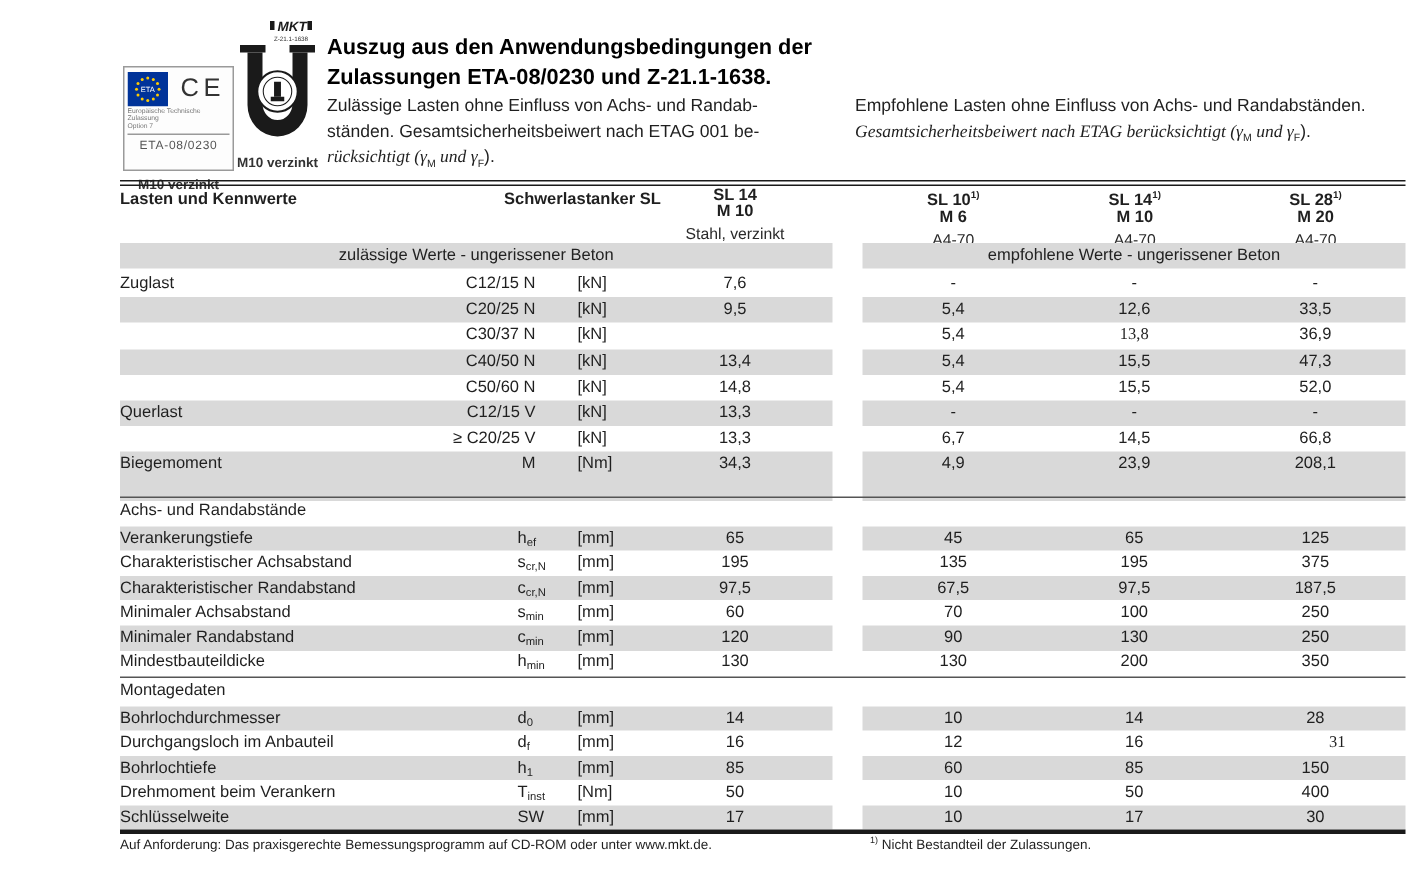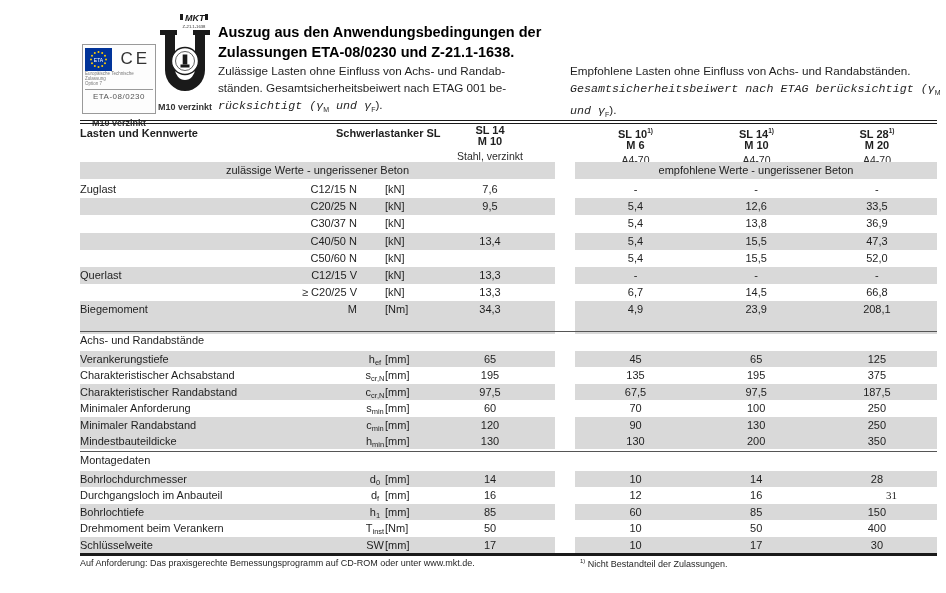--- a/index.html
+++ b/index.html
@@ -15,42 +15,42 @@
   .ce-eta{border-top:1px solid #9a9a9a;margin-top:3px;font-size:8px;color:#555;letter-spacing:.5px;line-height:13px;}
   .badge-caption{font-weight:bold;font-size:9px;color:#333;margin-top:4px;}
   .mkt-badge{position:absolute;left:156px;top:12px;width:58px;text-align:center;}
 
   
   .title{position:absolute;left:218px;top:23px;font-size:14.5px;font-weight:bold;color:#000;line-height:19.5px;}
   .intro{position:absolute;font-size:11.7px;line-height:17px;color:#1f1f1f;}
   .intro-left{left:218px;top:62px;width:345px;}
   .intro-right{left:570px;top:62px;width:376px;}
   .gsub{font-size:7px;vertical-align:-3px;}
-  .gamma{font-family:Liberation Mono, monospace;font-style:italic;}
+  .gamma{font-family:Liberation Serif, serif;font-style:italic;}
 
   
   .tbl{position:absolute;left:80px;top:120px;width:857px;height:440px;font-size:11px;}
   .t-toprule{position:absolute;left:0;top:0;width:857px;height:2px;border-top:1px solid #1a1a1a;border-bottom:1px solid #1a1a1a;}
   .t-botrule{position:absolute;left:0;top:433px;width:857px;height:2.5px;background:#1a1a1a;}
   .th{position:absolute;top:7px;font-weight:bold;white-space:nowrap;}
   .th-col{position:absolute;top:5px;text-align:center;line-height:11px;font-size:11px;font-weight:bold;}
   .th-col sup{font-size:6.5px;font-weight:bold;}
   .mat{font-weight:400;font-size:10.5px;margin-top:4px;color:#2a2a2a;}
   .band{position:absolute;top:42px;height:17px;line-height:17px;background:#d9d9d9;text-align:center;font-size:11px;color:#222;}
   .band-l{left:0;width:475px;}
   .band-r{left:495px;width:362px;}
 
   .row{position:absolute;left:0;width:857px;}
   .shade{position:absolute;top:0;height:100%;background:#d9d9d9;}
   .shade-l{left:0;width:475px;}
   .shade-r{left:495px;width:362px;}
   .cell{position:absolute;top:0;white-space:nowrap;}
   .c-label{left:0;width:230px;}
   .c-cond{left:150px;width:127px;text-align:right;}
-  .c-sym{left:265px;width:60px;text-align:center;}
+  .c-sym{left:265px;width:60px;}
   .c-unit{left:305px;width:45px;}
   .c-val{left:335px;width:150px;text-align:center;}
   .c-r{width:121px;text-align:center;}
   .sub{font-size:7.5px;vertical-align:-2px;}
   .sec-rule{position:absolute;left:0;width:857px;height:1px;background:#555;}
   .sec-title{position:absolute;left:0;white-space:nowrap;color:#1f1f1f;}
 
   
   .footer-left{position:absolute;left:80px;top:558px;font-size:9px;color:#1f1f1f;}
   .footer-note{position:absolute;left:580px;top:558px;font-size:9px;color:#1f1f1f;}
@@ -172,36 +172,37 @@
           <span class="cell c-unit">[kN]</span>
           <span class="cell c-val">9,5</span>
           <span class="cell c-r" style="left: 495px;">5,4</span>
           <span class="cell c-r" style="left: 615.7px;">12,6</span>
           <span class="cell c-r" style="left: 736.4px;">33,5</span>
         </div>
         <div class="row" style="top: 95.4px; height: 17.2px; line-height: 17.2px;">
           <span class="cell c-cond">C30/37 N</span>
           <span class="cell c-unit">[kN]</span>
           <span class="cell c-r" style="left: 495px;">5,4</span>
-          <span class="cell c-r" style="left: 615.7px;">13,8</span>
+          <span class="cell c-r" style="left: 615.7px; font-family: Liberation Serif, serif;">13,8</span>
           <span class="cell c-r" style="left: 736.4px;">36,9</span>
         </div>
         <div class="row" style="top: 112.6px; height: 17.2px; line-height: 17.2px;">
           <div class="shade shade-l" style="background: rgb(217, 217, 217);"></div>
           <div class="shade shade-r" style="background: rgb(217, 217, 217);"></div>
           <span class="cell c-cond">C40/50 N</span>
           <span class="cell c-unit">[kN]</span>
           <span class="cell c-val">13,4</span>
           <span class="cell c-r" style="left: 495px;">5,4</span>
           <span class="cell c-r" style="left: 615.7px;">15,5</span>
           <span class="cell c-r" style="left: 736.4px;">47,3</span>
         </div>
         <div class="row" style="top: 129.8px; height: 17.2px; line-height: 17.2px;">
           <span class="cell c-cond">C50/60 N</span>
           <span class="cell c-unit">[kN]</span>
+          <span class="cell c-val">14,8</span>
           <span class="cell c-r" style="left: 495px;">5,4</span>
           <span class="cell c-r" style="left: 615.7px;">15,5</span>
           <span class="cell c-r" style="left: 736.4px;">52,0</span>
         </div>
         <div class="row" style="top: 147px; height: 17.2px; line-height: 17.2px;">
           <div class="shade shade-l" style="background: rgb(217, 217, 217);"></div>
           <div class="shade shade-r" style="background: rgb(217, 217, 217);"></div>
           <span class="cell c-label">Querlast</span>
           <span class="cell c-cond">C12/15 V</span>
           <span class="cell c-unit">[kN]</span>
@@ -256,29 +257,29 @@
           <div class="shade shade-r" style="background: rgb(217, 217, 217);"></div>
           <span class="cell c-label">Charakteristischer Randabstand</span>
           <span class="cell c-sym">c<span class="sub">cr,N</span></span>
           <span class="cell c-unit">[mm]</span>
           <span class="cell c-val">97,5</span>
           <span class="cell c-r" style="left: 495px;">67,5</span>
           <span class="cell c-r" style="left: 615.7px;">97,5</span>
           <span class="cell c-r" style="left: 736.4px;">187,5</span>
         </div>
         <div class="row" style="top: 280.2px; height: 16.4px; line-height: 16.4px;">
-          <span class="cell c-label">Minimaler Anforderung</span>
+          <span class="cell c-label">Minimaler Achsabstand</span>
           <span class="cell c-sym">s<span class="sub">min</span></span>
           <span class="cell c-unit">[mm]</span>
           <span class="cell c-val">60</span>
           <span class="cell c-r" style="left: 495px;">70</span>
           <span class="cell c-r" style="left: 615.7px;">100</span>
           <span class="cell c-r" style="left: 736.4px;">250</span>
         </div>
-        <div class="row" style="top: 296.6px; height: 32px; line-height: 16.4px;">
+        <div class="row" style="top: 296.6px; height: 17px; line-height: 16.4px;">
           <div class="shade shade-l" style="background: rgb(217, 217, 217);"></div>
           <div class="shade shade-r" style="background: rgb(217, 217, 217);"></div>
           <span class="cell c-label">Minimaler Randabstand</span>
           <span class="cell c-sym">c<span class="sub">min</span></span>
           <span class="cell c-unit">[mm]</span>
           <span class="cell c-val">120</span>
           <span class="cell c-r" style="left: 495px;">90</span>
           <span class="cell c-r" style="left: 615.7px;">130</span>
           <span class="cell c-r" style="left: 736.4px;">250</span>
         </div>

